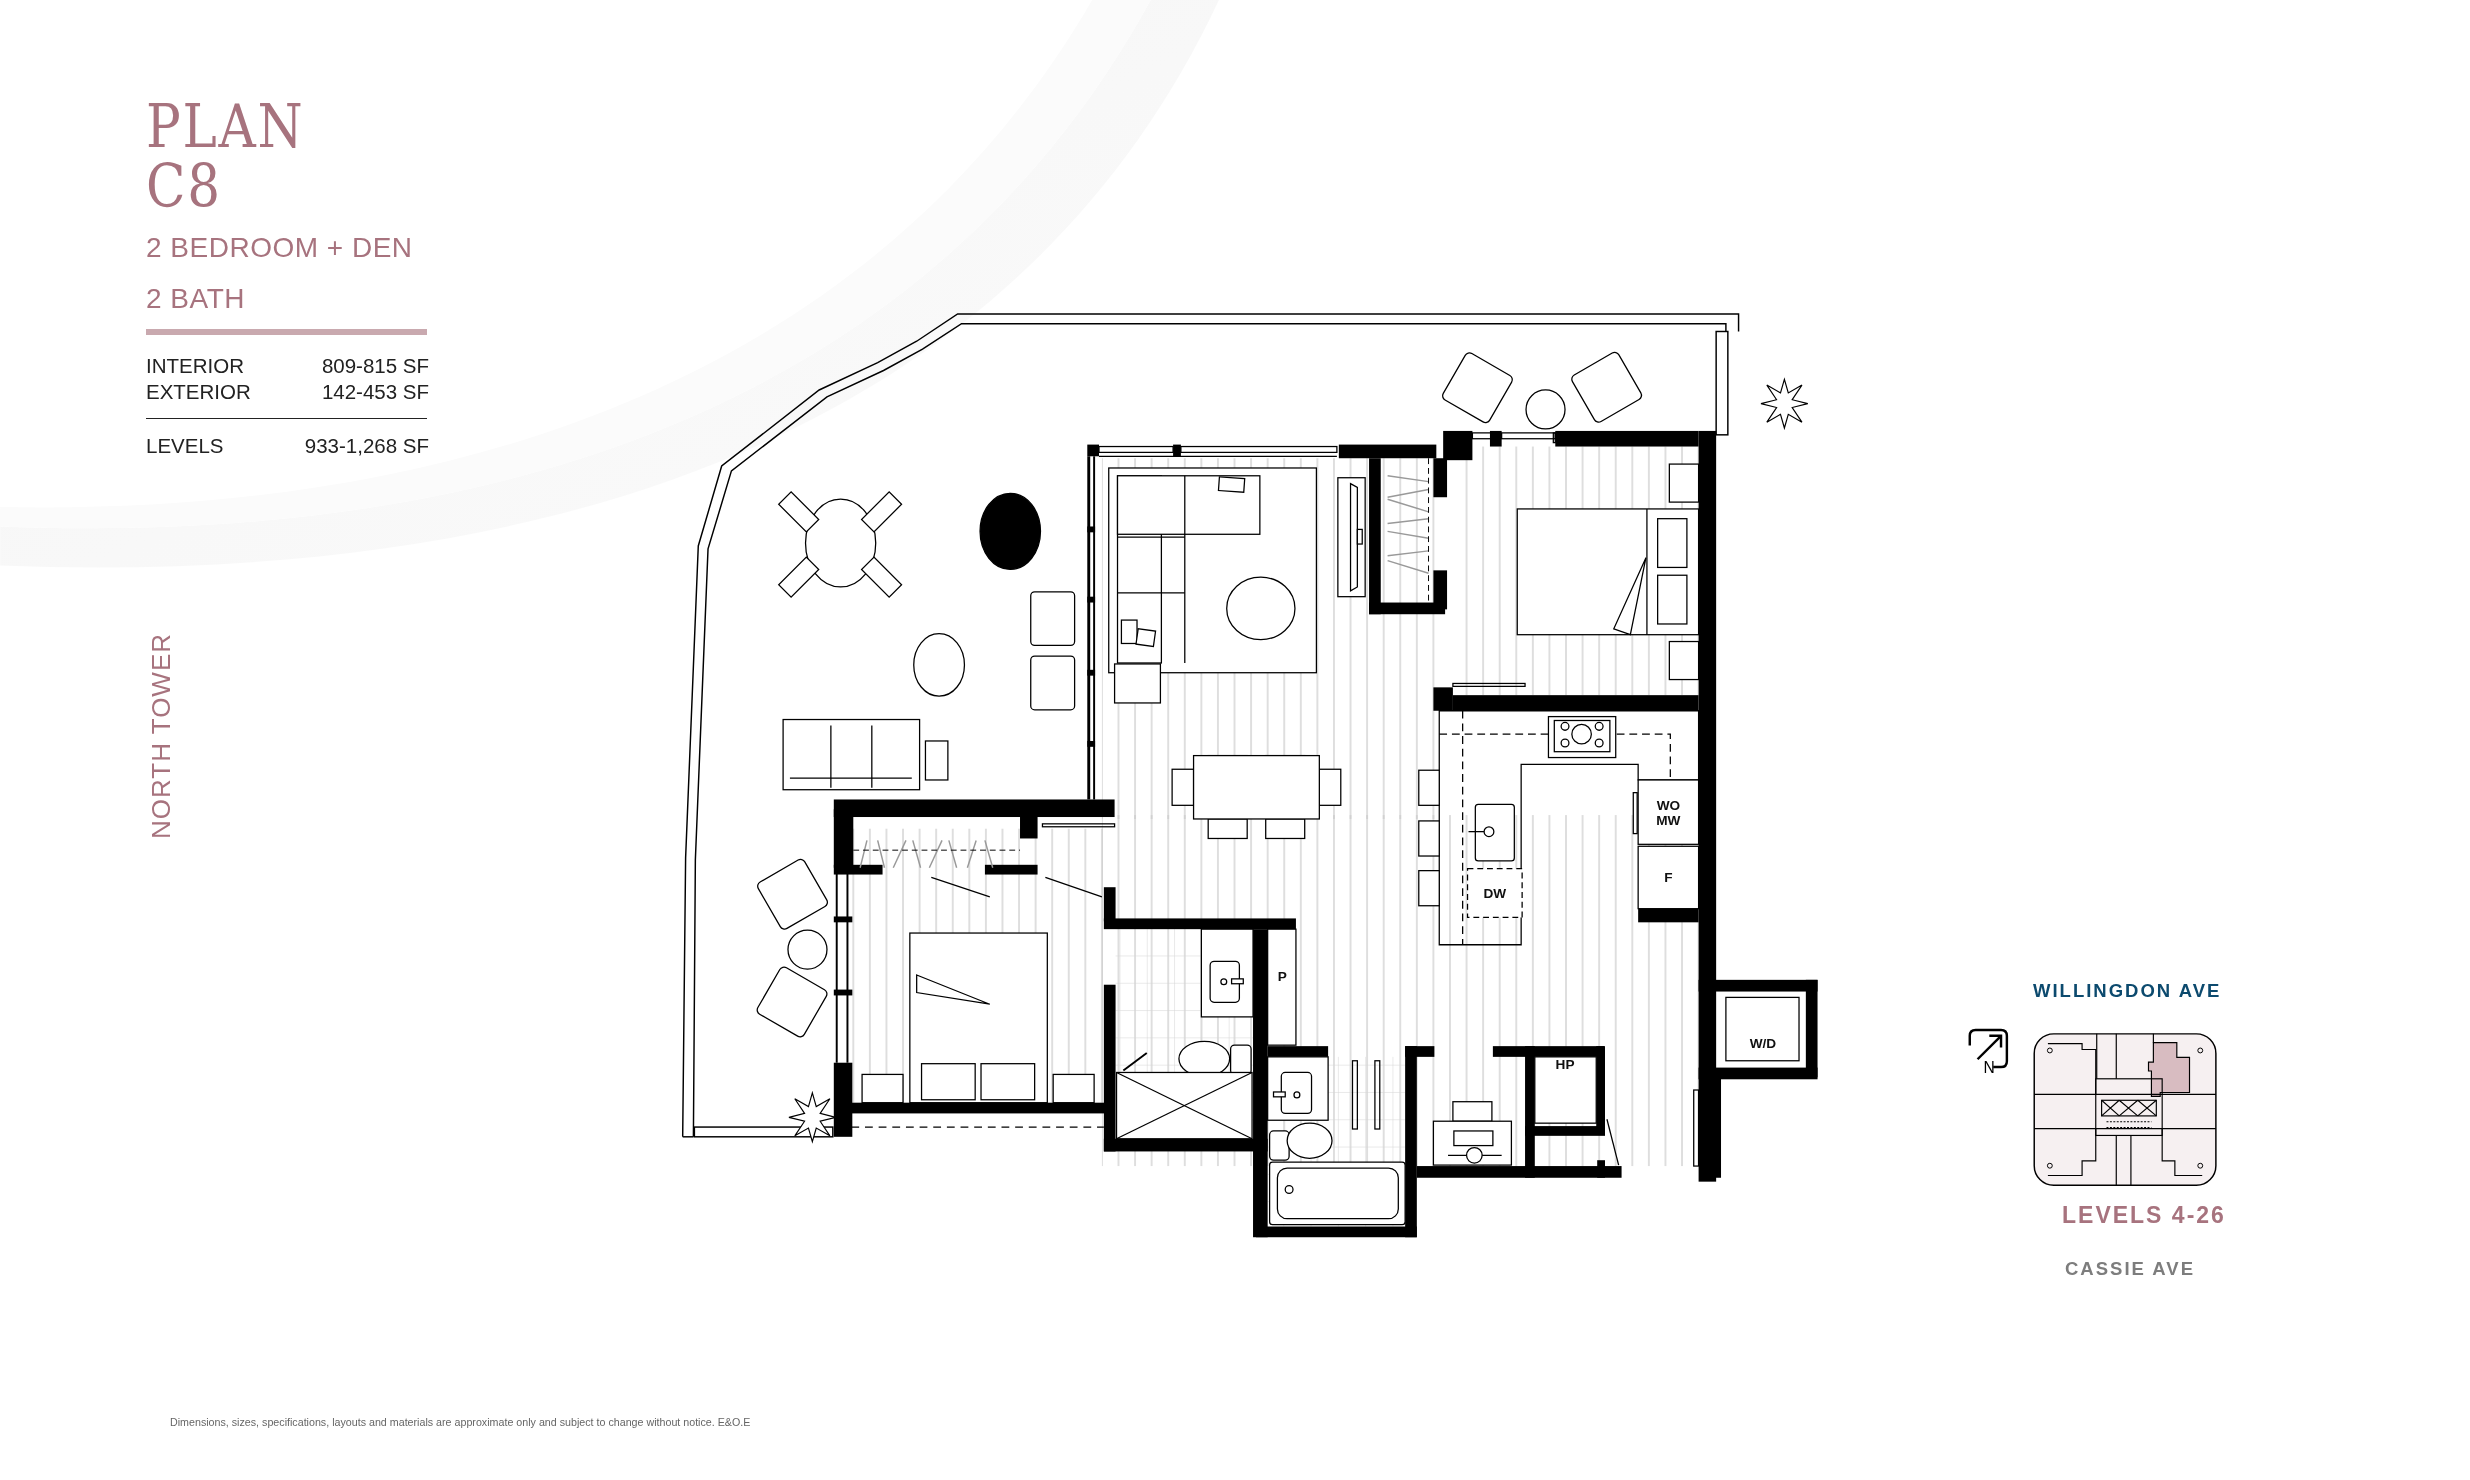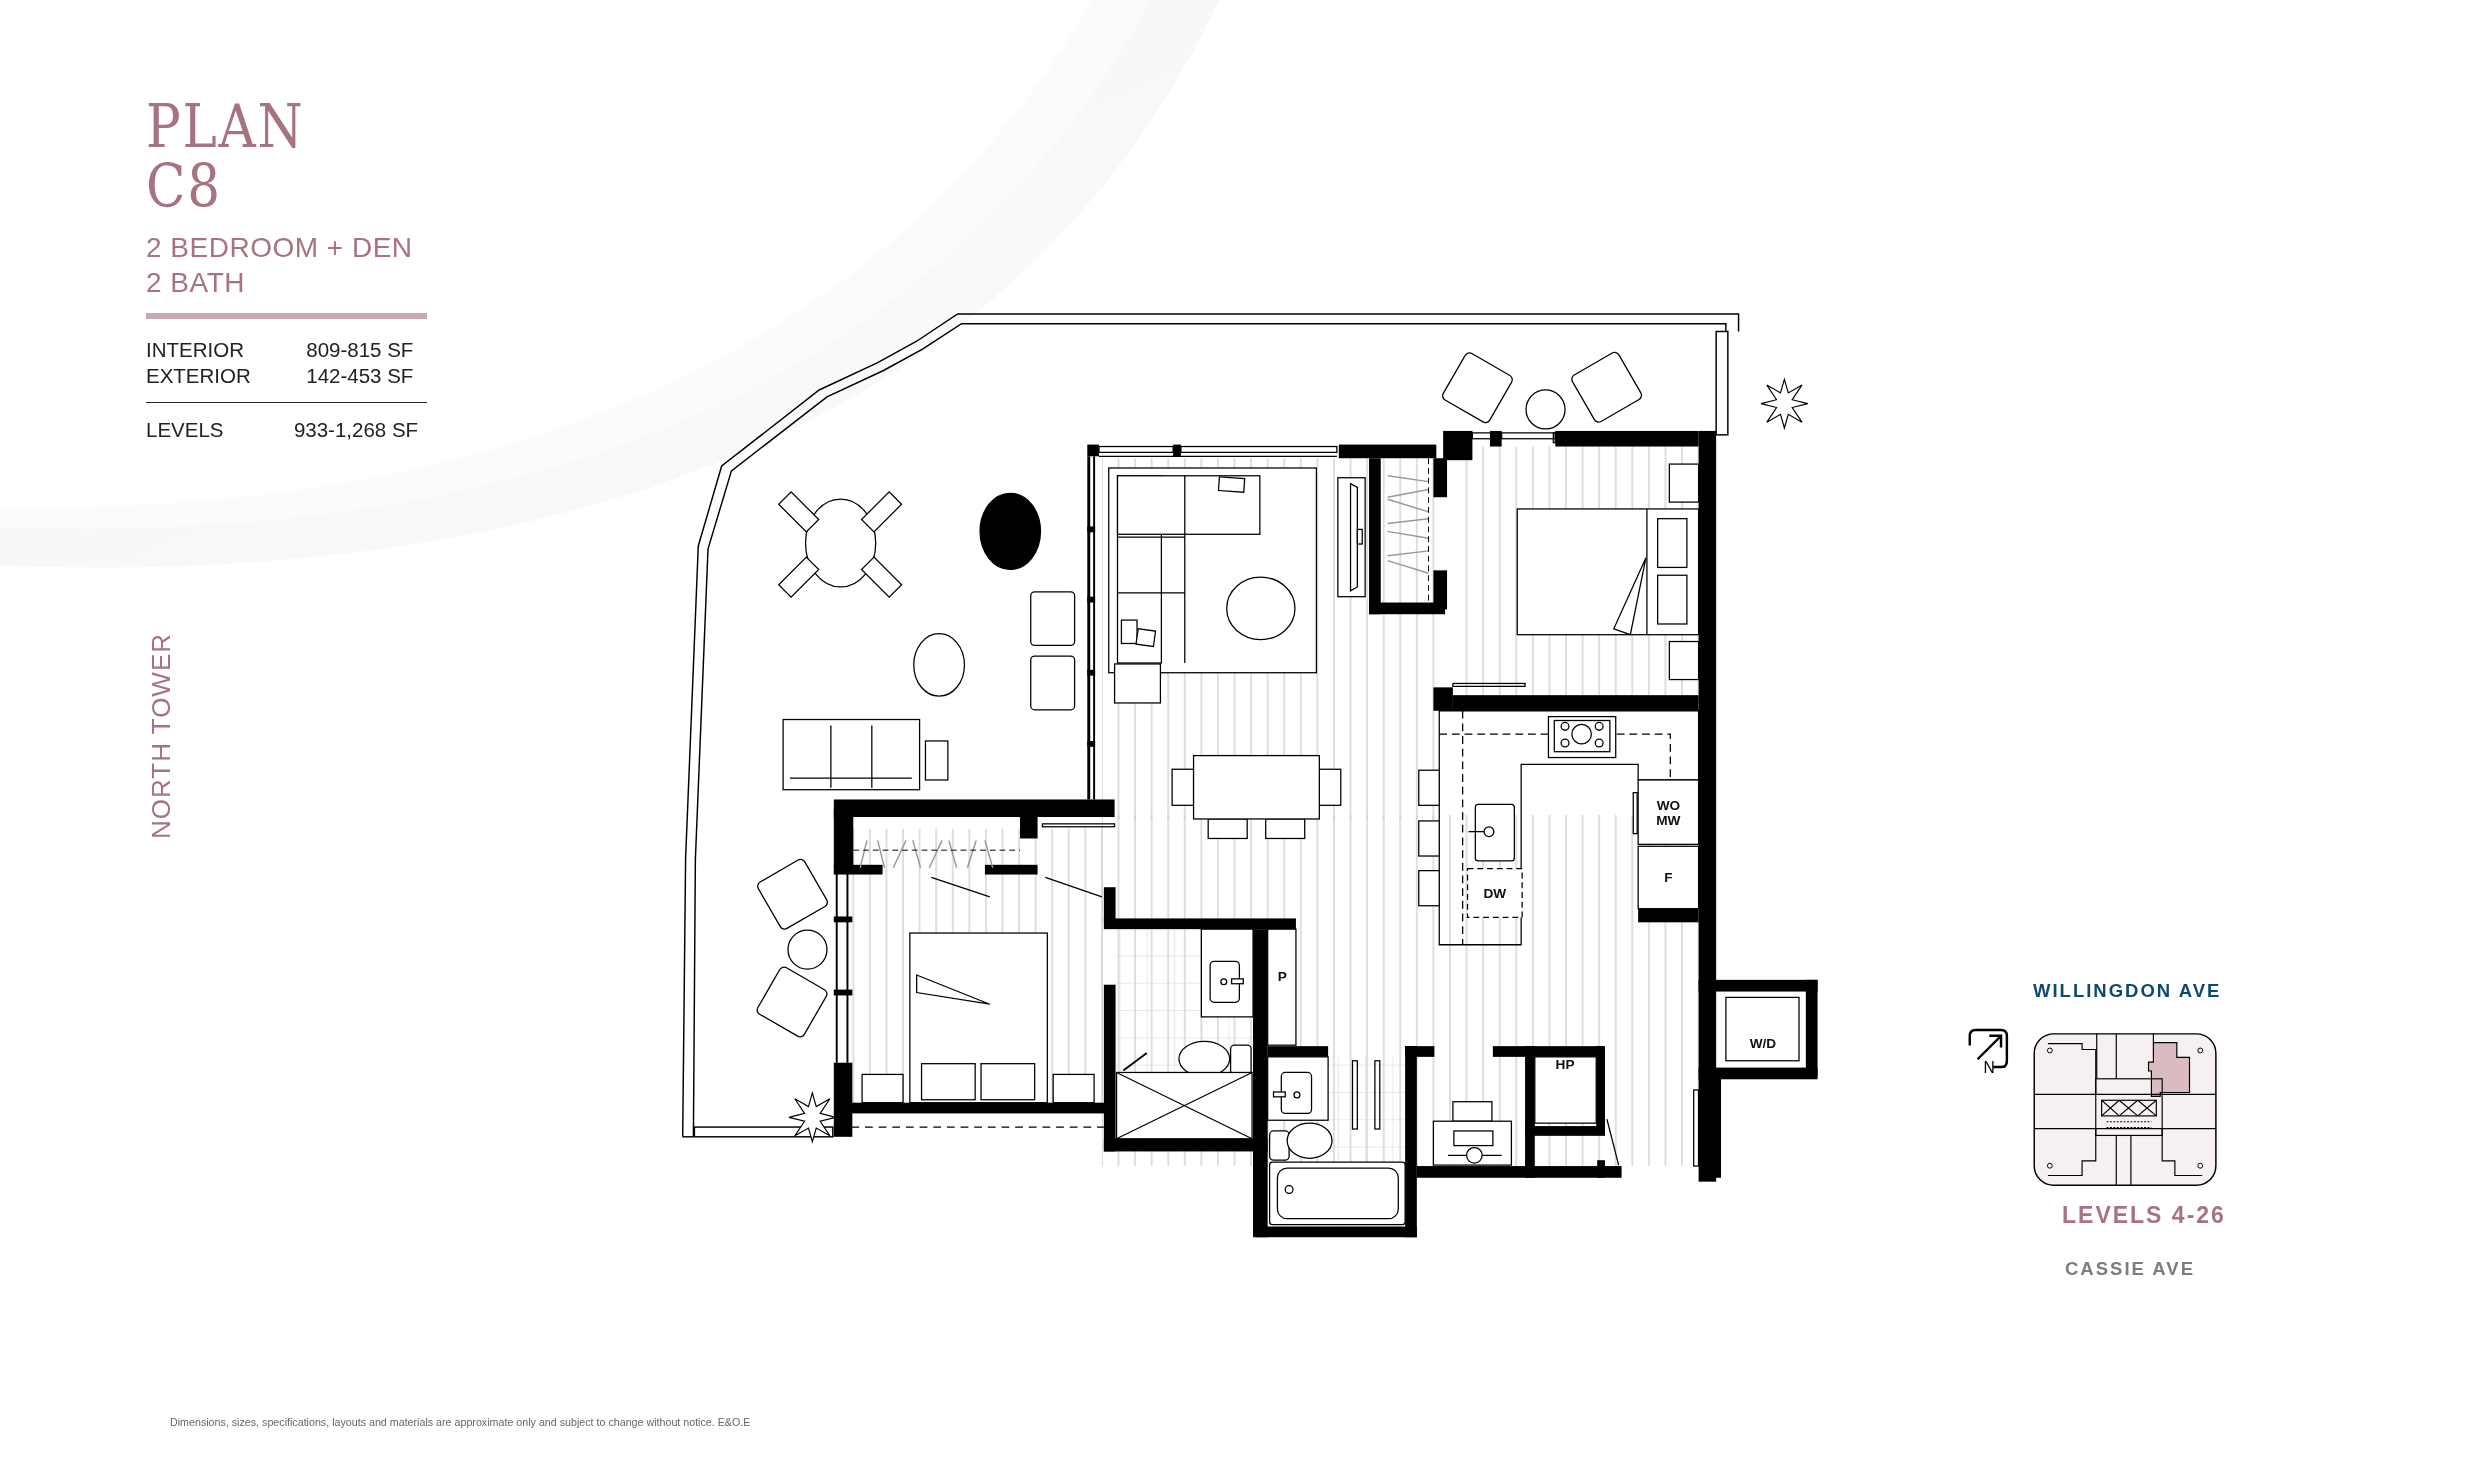--- a/index.html
+++ b/index.html
@@ -13,21 +13,21 @@
   .plan-title {
     font-family: "DejaVu Serif", serif; color: #a7737e; font-size: 60px;
     letter-spacing: 2px; line-height: 1; font-weight: normal; margin: 0;
     transform: scaleX(0.86); transform-origin: left;
   }
   .plan-sub { color: #a7737e; font-size: 28px; line-height: 35px; margin-top: 13.7px; letter-spacing: 0.5px; }
   .accent-rule { width: 281px; height: 5.9px; background: #c9a9af; margin-top: 13.7px; }
   .area-table { margin-top: 17.6px; font-size: 20.5px; color: #222; }
   .area-row { display: flex; line-height: 26px; gap: 20px; }
   .area-label { width: 125px; }
-  .area-value { width: 156px; text-align: center; padding-left: 13.7px; }
+  .area-value { width: 156px; text-align: right; padding-left: 13.7px; }
   .thin-rule { width: 281px; height: 1.5px; background: #222; margin: 12.7px 0 13.7px 0; }
   .total-row .area-value { padding-left: 0; }
   .tower-label {
     position: absolute; left: 146px; top: 839px; color: #a7737e; font-size: 26px; letter-spacing: 1px;
     transform: rotate(-90deg); transform-origin: left top; white-space: nowrap;
   }
   .floorplan { position: absolute; left: 0; top: 0; }
   .street-top { position: absolute; left: 2033px; top: 980px; color: #0c4a6e; font-size: 18.5px; letter-spacing: 2px; font-weight: bold; }
   .levels { position: absolute; left: 2062px; top: 1202px; color: #a7737e; font-size: 23px; letter-spacing: 2px; font-weight: bold; }
   .street-bottom { position: absolute; left: 2065px; top: 1258px; color: #7d7d7d; font-size: 18.5px; letter-spacing: 2px; font-weight: bold; }
@@ -44,21 +44,21 @@
       <stop offset="1" stop-color="#fafafa"></stop>
     </linearGradient>
   </defs>
   <path d="M0 540 C 500 560, 950 420, 1180 0 L 1250 0 C 1030 470, 520 600, 0 580 Z" fill="url(#sw)" opacity="0.9"></path>
   <path d="M0 520 C 480 530, 900 380, 1120 0 L 1180 0 C 950 420, 500 560, 0 540 Z" fill="#fbfbfb"></path>
 </svg>
 
 <div class="title-block">
   <h1 class="plan-title">PLAN C8</h1>
   <div class="plan-sub">2 BEDROOM + DEN</div>
-  <div class="plan-sub" style="margin-top:0">2 BATH</div>
+  <div class="plan-sub" style="margin-top:16px">2 BATH</div>
   <div class="accent-rule"></div>
   <div class="area-table">
     <div class="area-row">
       <span class="area-label">INTERIOR</span>
       <span class="area-value">809-815 SF</span>
     </div>
     <div class="area-row">
       <span class="area-label">EXTERIOR</span>
       <span class="area-value">142-453 SF</span>
     </div>

